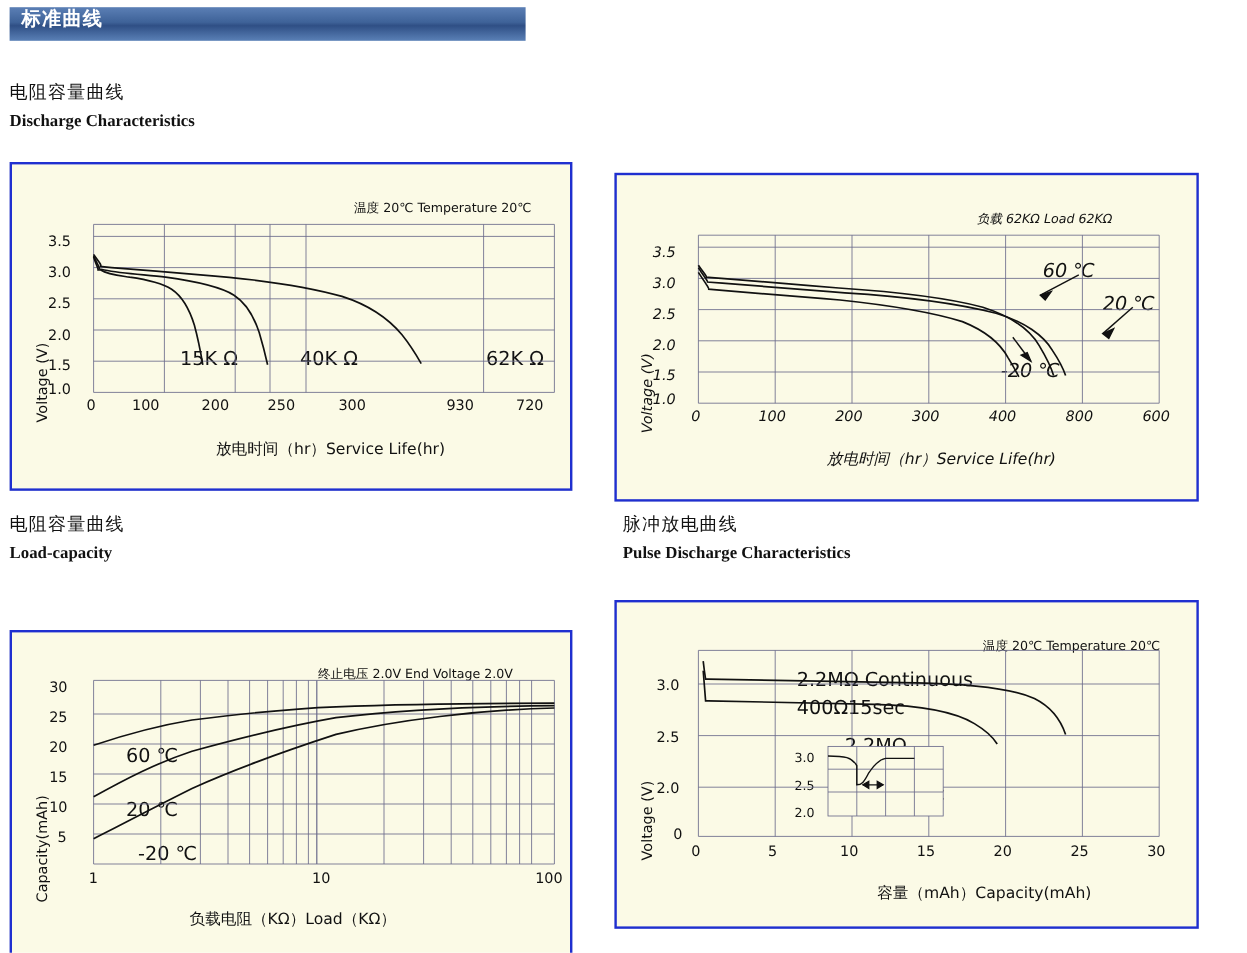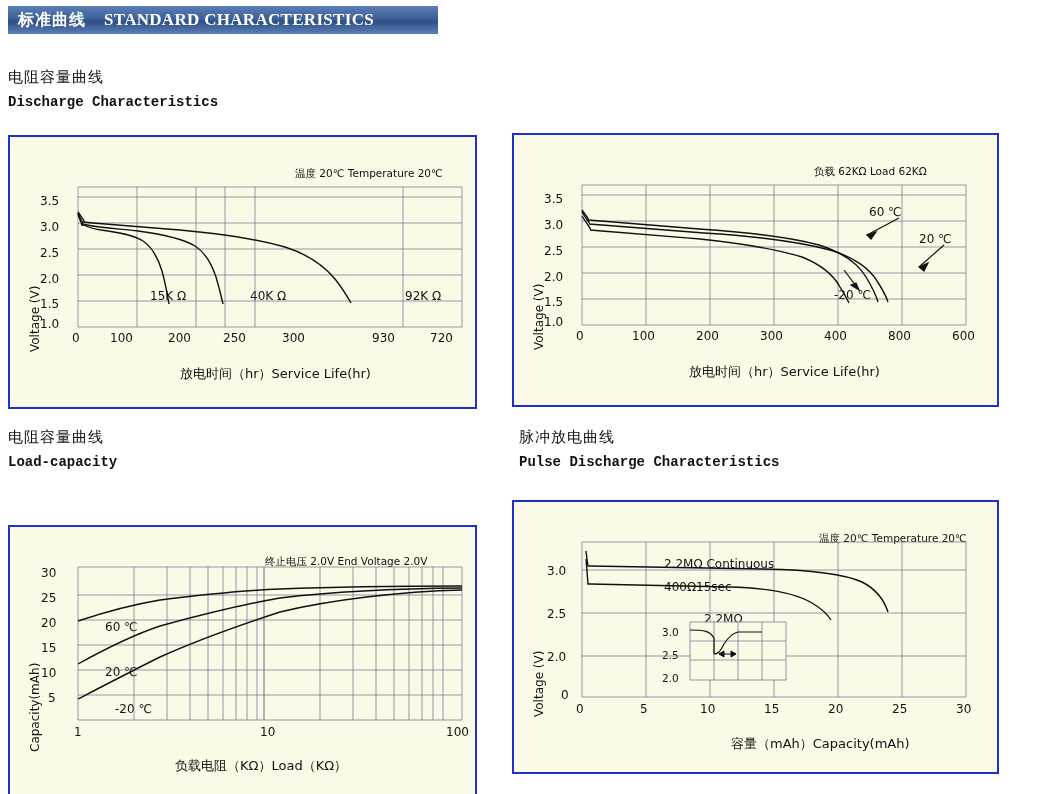--- a/index.html
+++ b/index.html
@@ -2,52 +2,51 @@
 <html><head>
 <meta charset="utf-8">
 <style>
   html,body{margin:0;padding:0;background:#fff;}
   body{width:1039px;height:794px;position:relative;font-family:"Liberation Serif",serif;color:#111;}
   .page{position:relative;width:1039px;height:794px;}
 
   
   .banner{position:absolute;left:8px;top:6px;width:430px;height:28px;
     background:linear-gradient(to bottom,#5b7fb5 0%,#3e6298 45%,#2f4f85 55%,#5a80b6 100%);
-    display:flex;align-items:center;}
+    display:flex;align-items:flex-start;flex-direction:column;}
   .banner .cn{font-family:"DejaVu Sans",sans-serif;font-weight:bold;font-size:16px;color:#fff;margin-left:10px;letter-spacing:1px;}
   .banner .en{font-family:"Liberation Serif",serif;font-weight:bold;font-size:17px;color:#fff;margin-left:18px;letter-spacing:.3px;}
 
   
   .sec-title{position:absolute;}
   .sec-title .cn{font-family:"DejaVu Sans",sans-serif;font-size:15px;color:#111;letter-spacing:1px;}
-  .sec-title .en{font-family:Liberation Mono, monospace;font-weight:bold;font-size:14px;color:#111;margin-top:7px;}
+  .sec-title .en{font-family:Liberation Serif, serif;font-weight:bold;font-size:14px;color:#111;margin-top:7px;}
 
   
   .card{position:absolute;background:#fbfae6;border:2px solid #1f2fd0;}
   .card.p1{left:8px;top:135px;width:465px;height:270px;}
-  .card.p2{left:512px;top:133px;width:483px;height:270px;}
+  .card.p2{left:512px;top:144px;width:483px;height:270px;font-style:italic;}
   .card.p3{left:8px;top:525px;width:465px;height:270px;text-align:right;}
   .card.p4{left:512px;top:500px;width:483px;height:270px;}
 
   .note{position:absolute;font-family:"DejaVu Sans",sans-serif;font-size:10.5px;color:#111;white-space:nowrap;}
   .axis-label-x{position:absolute;font-family:"DejaVu Sans",sans-serif;font-size:13px;color:#111;white-space:nowrap;}
   .axis-label-y{position:absolute;font-family:"DejaVu Sans",sans-serif;font-size:12px;color:#111;white-space:nowrap;
     transform-origin:0 0;transform:rotate(-90deg);}
   .tick{position:absolute;font-family:"DejaVu Sans",sans-serif;font-size:12px;color:#111;white-space:nowrap;}
-  .curve-label{position:absolute;font-family:"DejaVu Sans",sans-serif;font-size:12px;color:#111;white-space:nowrap;}
+  .curve-label{position:absolute;font-family:"DejaVu Sans",sans-serif;font-size:16px;color:#111;white-space:nowrap;}
   svg{position:absolute;left:0;top:0;overflow:visible;}
 </style>
 </head>
 <body>
 
 <div class="page">
 
   <div class="banner">
     <span class="cn">标准曲线</span>
-    <span class="en">STANDARD CHARACTERISTICS</span>
   </div>
 
   <div class="sec-title" style="left:8px;top:68px;">
     <div class="cn">电阻容量曲线</div>
     <div class="en">Discharge Characteristics</div>
   </div>
   <div class="sec-title" style="left:519px;top:428px;">
     <div class="cn">脉冲放电曲线</div>
     <div class="en">Pulse Discharge Characteristics</div>
   </div>
@@ -71,21 +70,21 @@
     <div class="tick" style="left:62px;top:194px;">0</div>
     <div class="tick" style="left:100px;top:194px;">100</div>
     <div class="tick" style="left:158px;top:194px;">200</div>
     <div class="tick" style="left:213px;top:194px;">250</div>
     <div class="tick" style="left:272px;top:194px;">300</div>
     <div class="tick" style="left:362px;top:194px;">930</div>
     <div class="tick" style="left:420px;top:194px;">720</div>
 
     <div class="curve-label" style="left:140px;top:152px;">15K Ω</div>
     <div class="curve-label" style="left:240px;top:152px;">40K Ω</div>
-    <div class="curve-label" style="left:395px;top:152px;">92K Ω</div>
+    <div class="curve-label" style="left:395px;top:152px;">62K Ω</div>
 
     <div class="axis-label-x" style="left:170px;top:228px;">放电时间（hr）Service Life(hr)</div>
 
     <svg width="465" height="270">
 
       <g stroke="#6a6a8a" stroke-width="0.7" fill="none">
         <line x1="68" y1="50" x2="452" y2="50"></line>
         <line x1="68" y1="190" x2="452" y2="190"></line>
         <line x1="68" y1="50" x2="68" y2="190"></line>
         <line x1="452" y1="50" x2="452" y2="190"></line>
@@ -188,21 +187,21 @@
     <div class="tick" style="left:31px;top:39px;">30</div>
 
     <div class="tick" style="left:64px;top:198px;">1</div>
     <div class="tick" style="left:250px;top:198px;">10</div>
     <div class="tick" style="left:436px;top:198px;">100</div>
 
     <div class="curve-label" style="left:95px;top:93px;">60 ℃</div>
     <div class="curve-label" style="left:95px;top:138px;">20 ℃</div>
     <div class="curve-label" style="left:105px;top:175px;">-20 ℃</div>
 
-    <div class="axis-label-x" style="left:148px;top:230px;margin-left:17px;">负载电阻（KΩ）Load（KΩ）</div>
+    <div class="axis-label-x" style="left:148px;top:230px;">负载电阻（KΩ）Load（KΩ）</div>
 
     <svg width="465" height="270">
 
       <g stroke="#6a6a8a" stroke-width="0.7" fill="none">
         <line x1="68" y1="40" x2="452" y2="40"></line>
         <line x1="68" y1="193" x2="452" y2="193"></line>
         <line x1="68" y1="40" x2="68" y2="193"></line>
         <line x1="452" y1="40" x2="452" y2="193"></line>
 
         <line x1="68" y1="168" x2="452" y2="168"></line>

